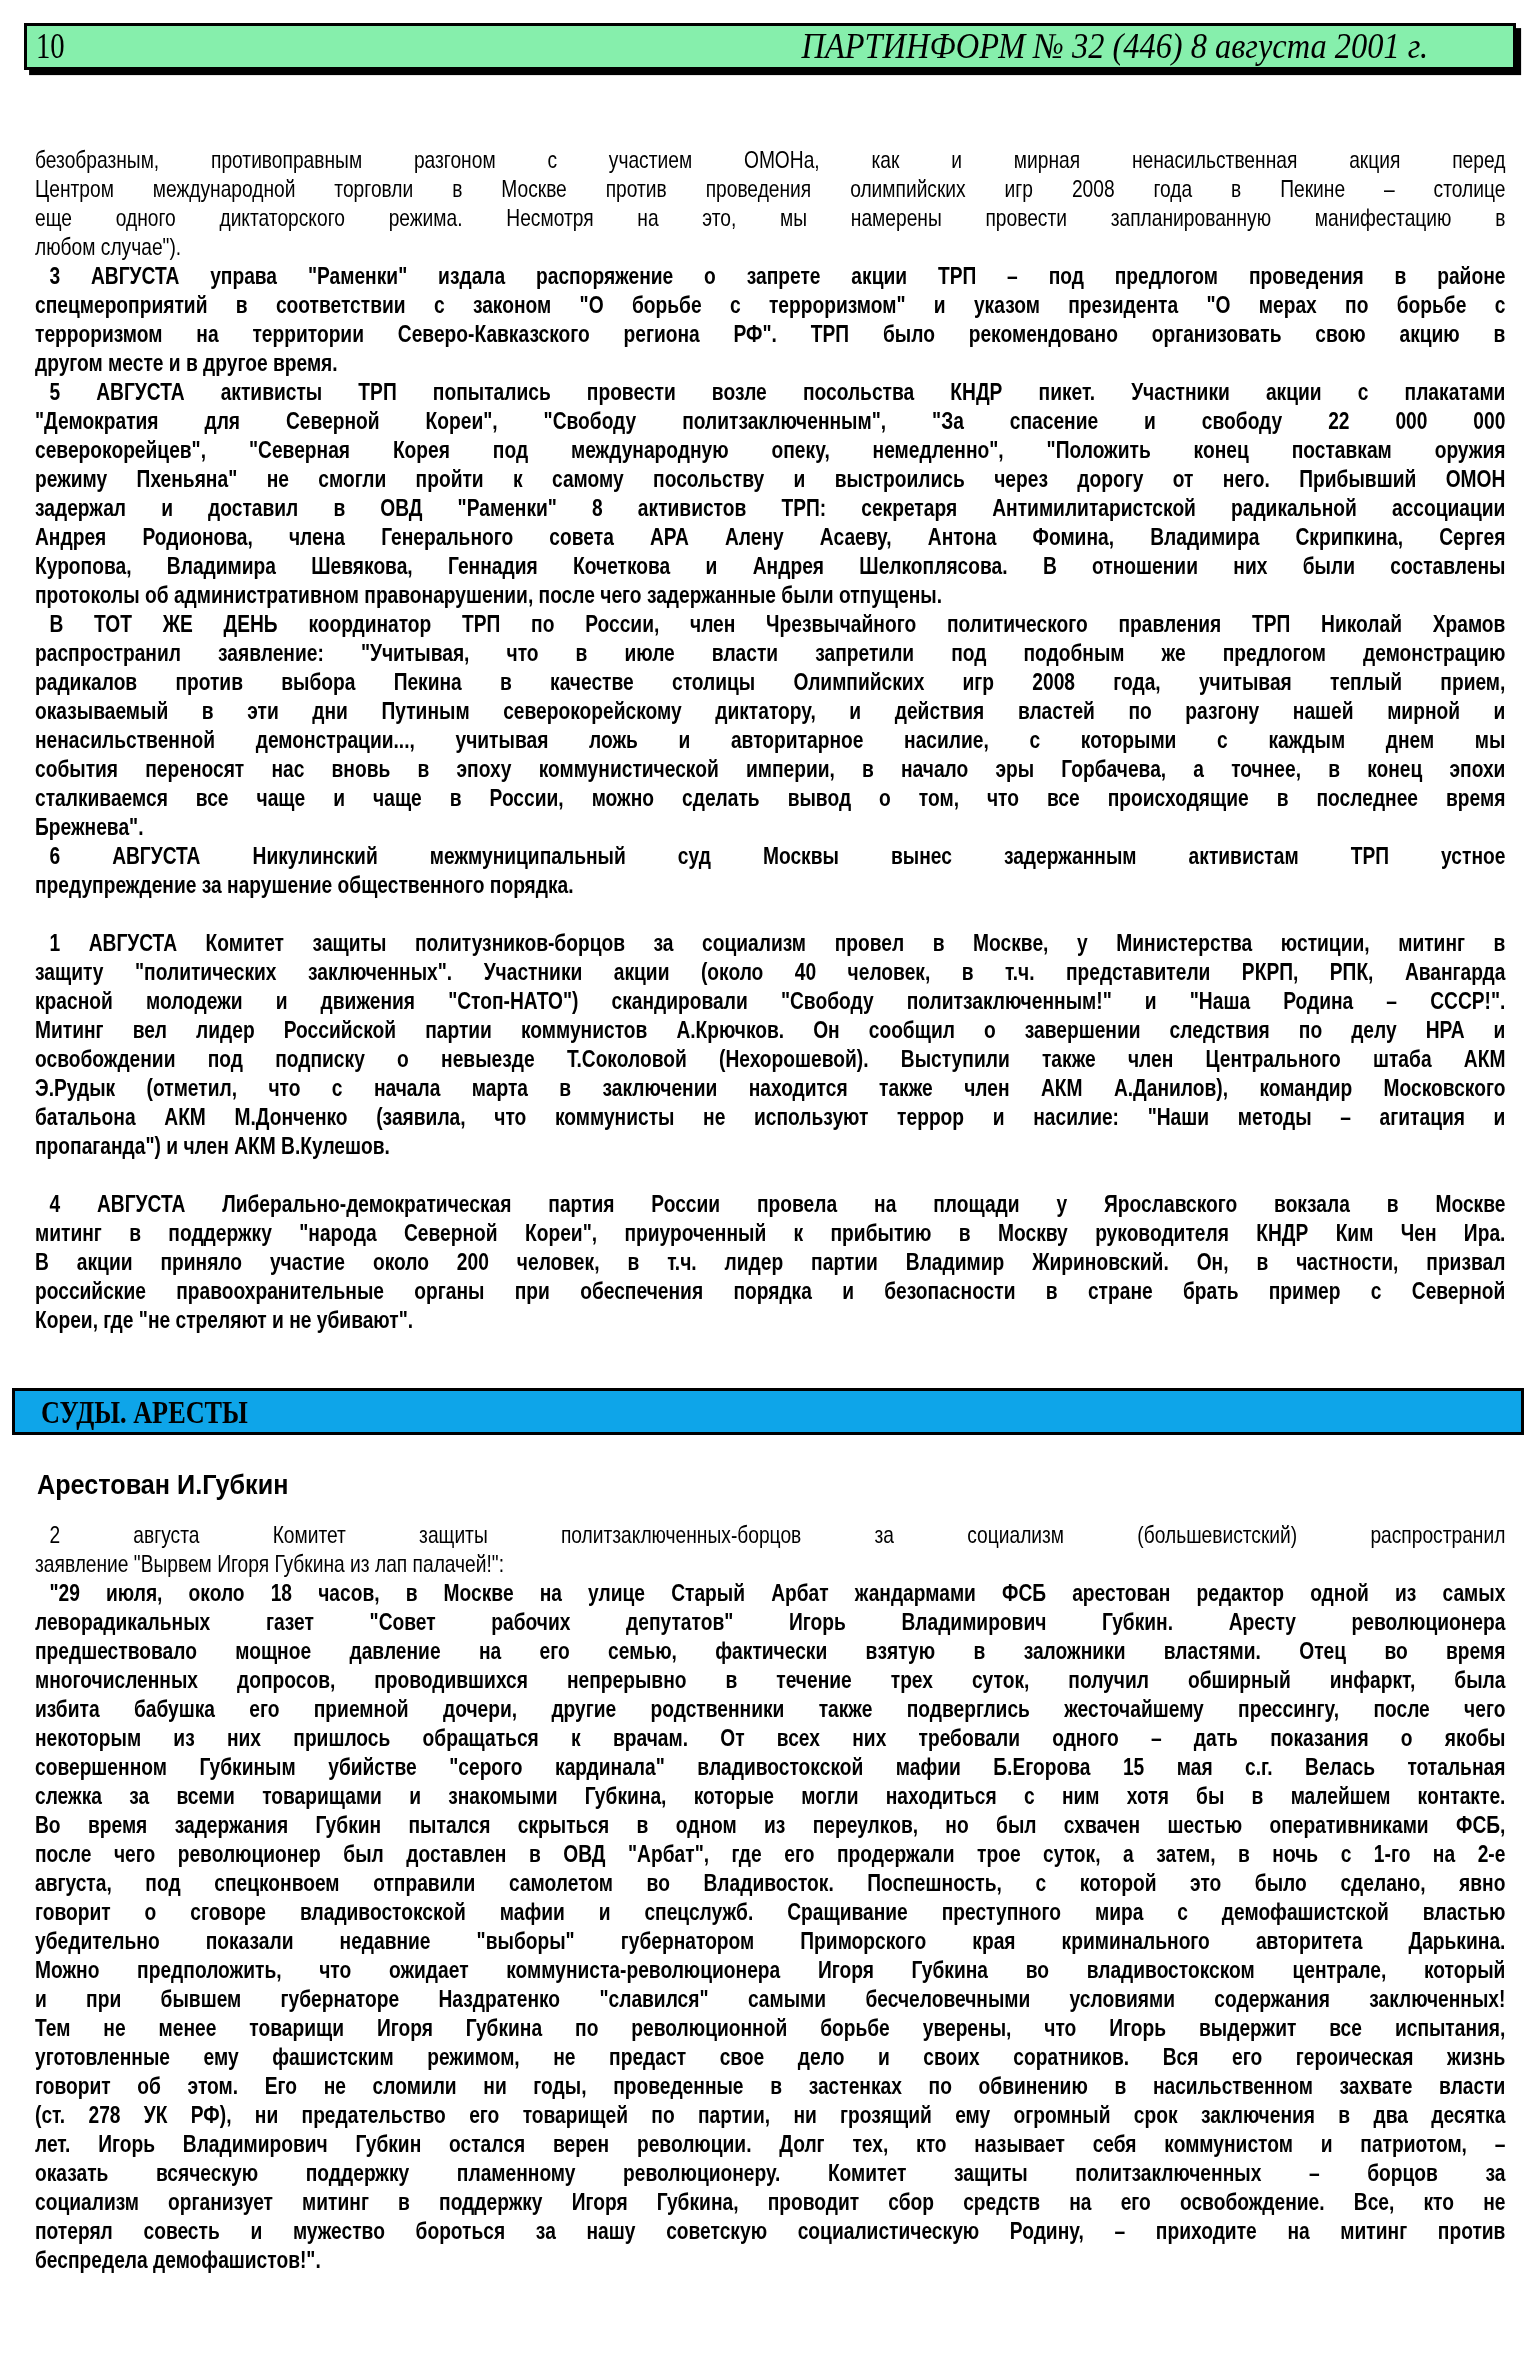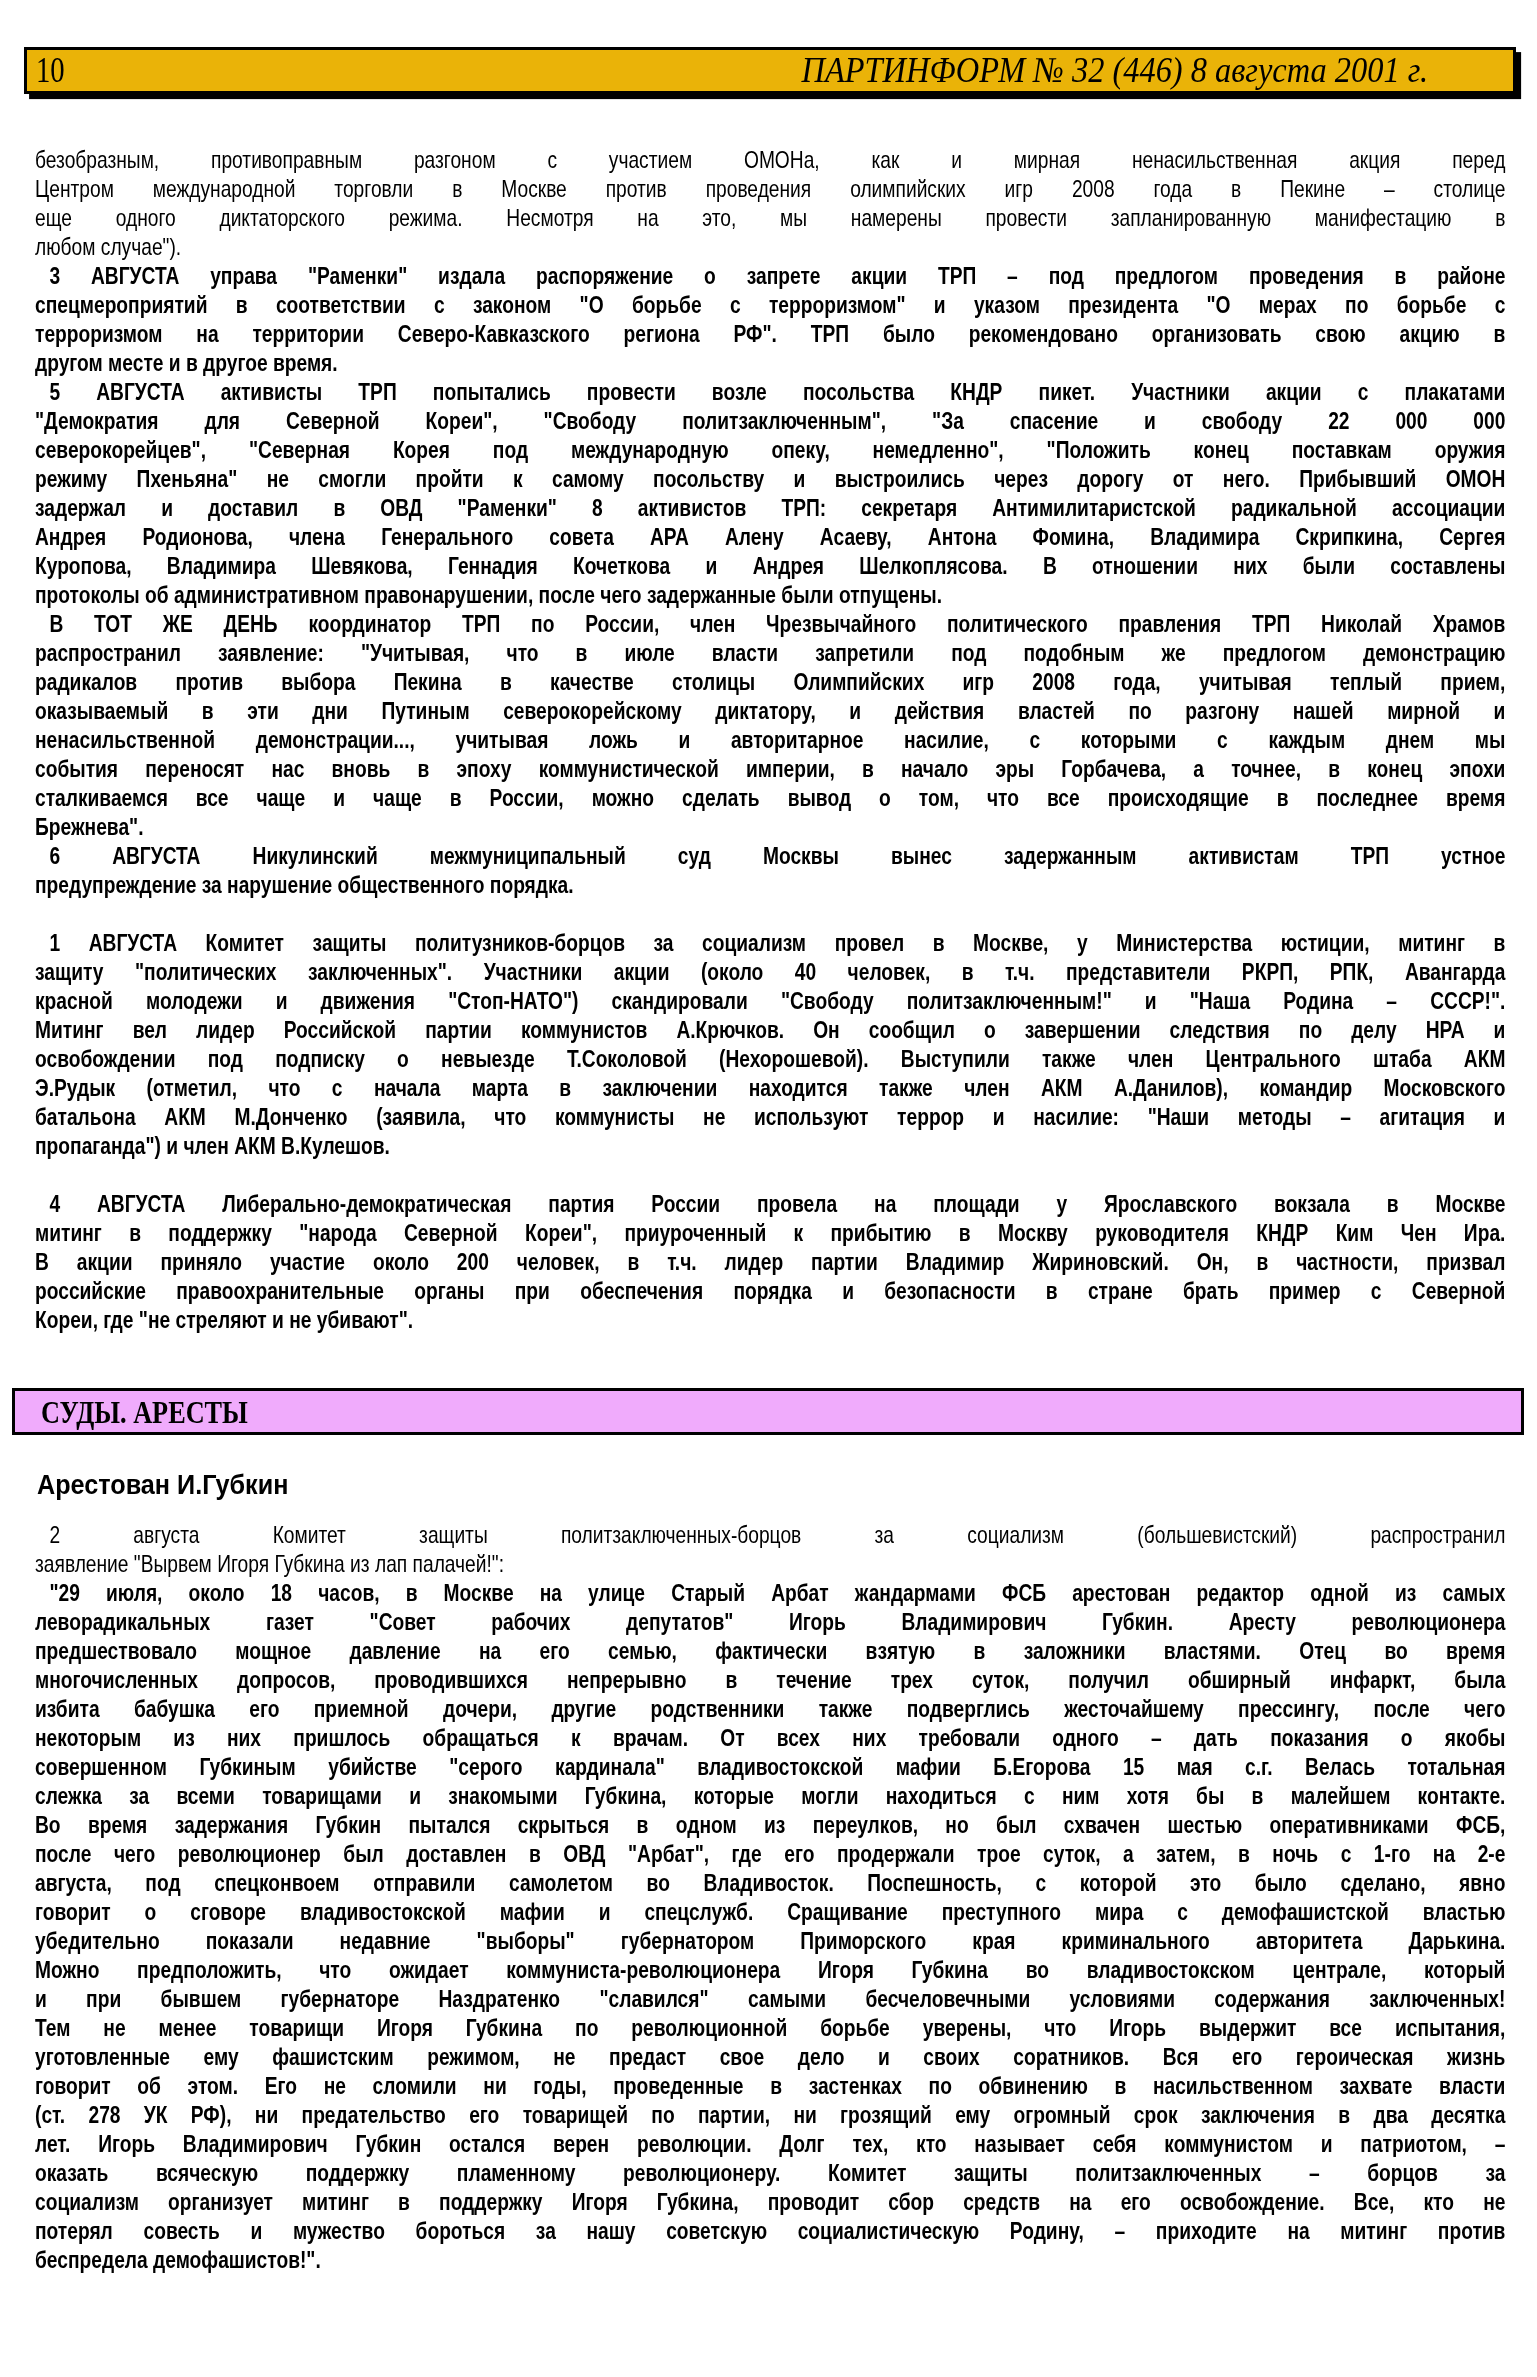--- a/index.html
+++ b/index.html
@@ -1,21 +1,20 @@
 <!DOCTYPE html>
 <html style="font-size:10.2px"><head>
 <meta charset="utf-8">
 <style>
   html, body { margin:0; padding:0; background:#ffffff; }
   body { width:1537px; height:2377px; position:relative; overflow:hidden; color:#000; }
   .hdr {
     position:absolute; left:24px; top:23px; width:1486px; height:41px;
-    border:3.2px solid #000; background:#eab308;
+    border:3.2px solid #000; background:#86efac;
     box-shadow: 5.1px 5.1px 0 #000;
-    margin-top: 24px;
   }
   .hdr .pg {
     position:absolute; left:9px; top:0; height:41px; line-height:41px;
     font-family:"Liberation Serif", serif; font-size:35px;
     transform:scaleX(0.82); transform-origin:left center;
   }
   .hdr .ttl {
     position:absolute; right:85px; top:0; height:41px; line-height:41px;
     font-family:"Liberation Serif", serif; font-style:italic; font-size:36px;
     white-space:nowrap; transform:scaleX(0.9); transform-origin:right center;
@@ -28,21 +27,21 @@
     display:block; width:1838px; transform:scaleX(0.8); transform-origin:left top;
     font-family:"Liberation Sans", sans-serif; font-size:24px; line-height:29px;
     text-align:justify; text-align-last:justify; white-space:normal;
   }
   .ln.last > span { text-align-last:left; }
   .ln.ind > span { text-indent:18px; }
   .b > .ln > span { font-weight:bold; }
   .gap { height:29px; }
   .bar {
     position:absolute; left:11.5px; top:1388px; width:1506px; height:41px;
-    border:3.2px solid #000; background:#f0abfc;text-align:right;
+    border:3.2px solid #000; background:#0ea5e9;text-align:right;
   }
   .bar span {
     position:absolute; left:26px; top:0; line-height:42px; height:41px;
     font-family:"Liberation Serif", serif; font-weight:bold; font-size:32px;
     transform:scaleX(0.82); transform-origin:left center; white-space:nowrap;
   }
   .h2 {
     position:absolute; left:37px; top:1467px; height:36px; line-height:36px;
     font-family:"Liberation Sans", sans-serif; font-weight:bold; font-size:28px;
     transform:scaleX(0.9); transform-origin:left center; white-space:nowrap;

